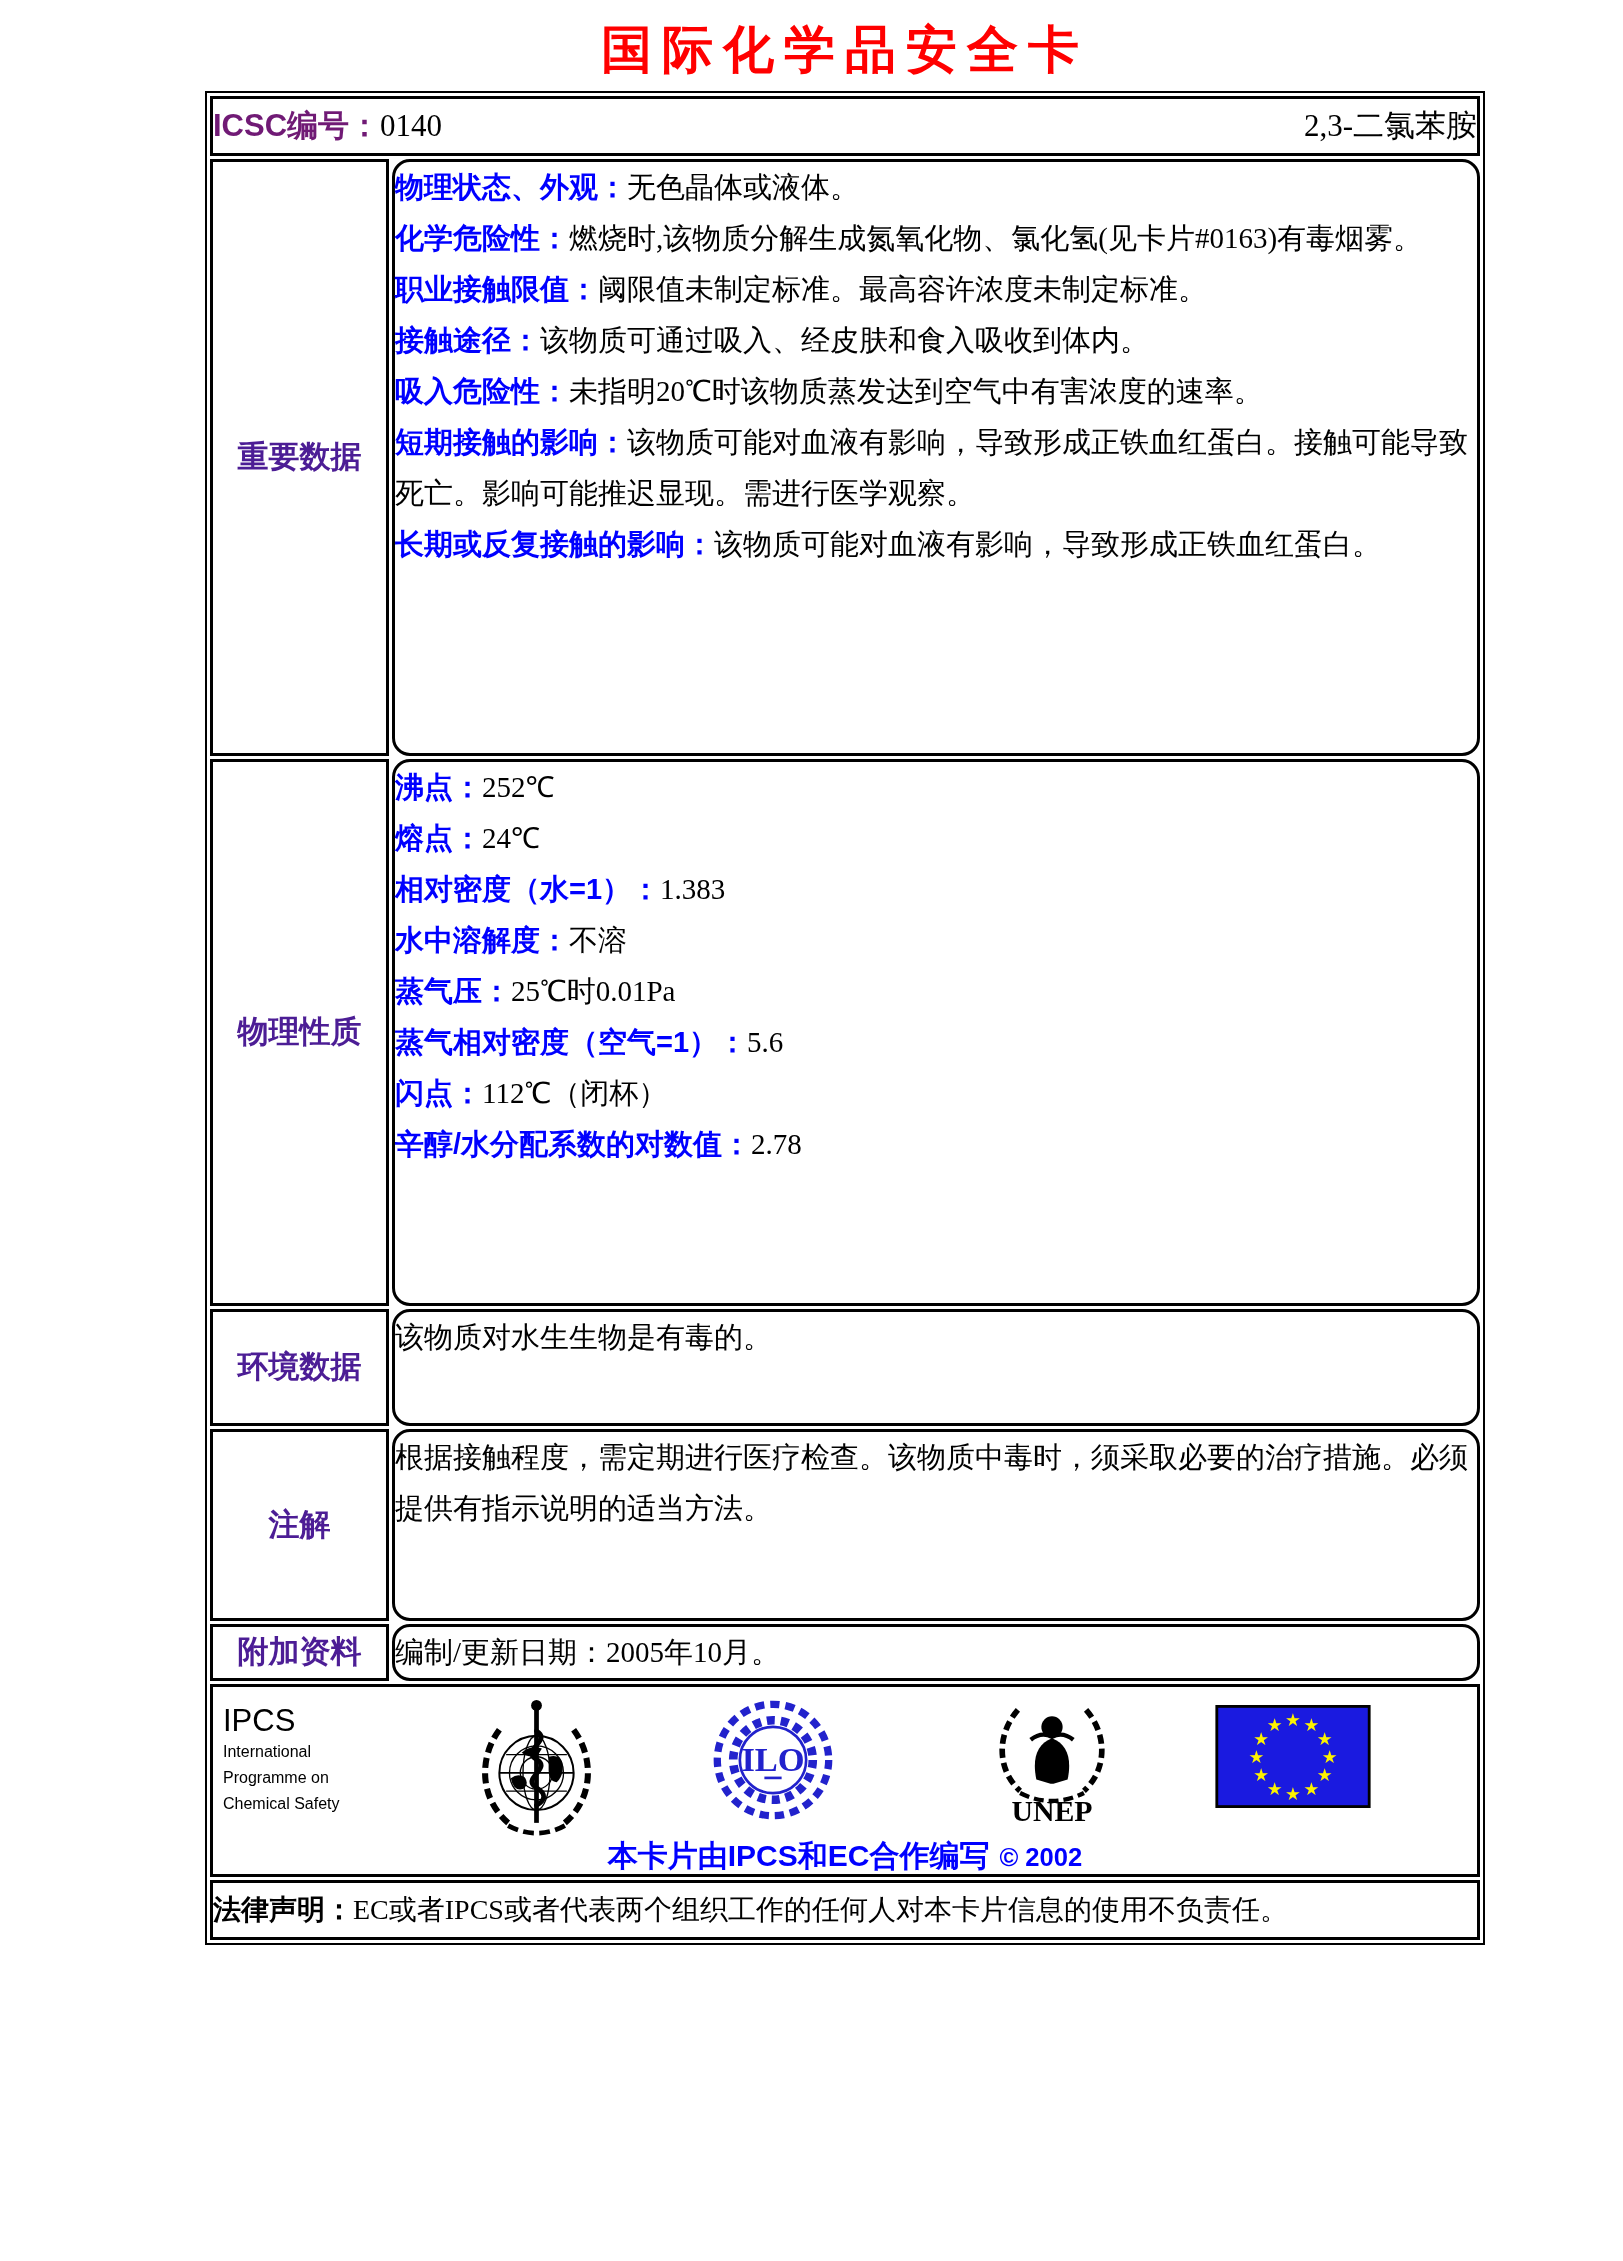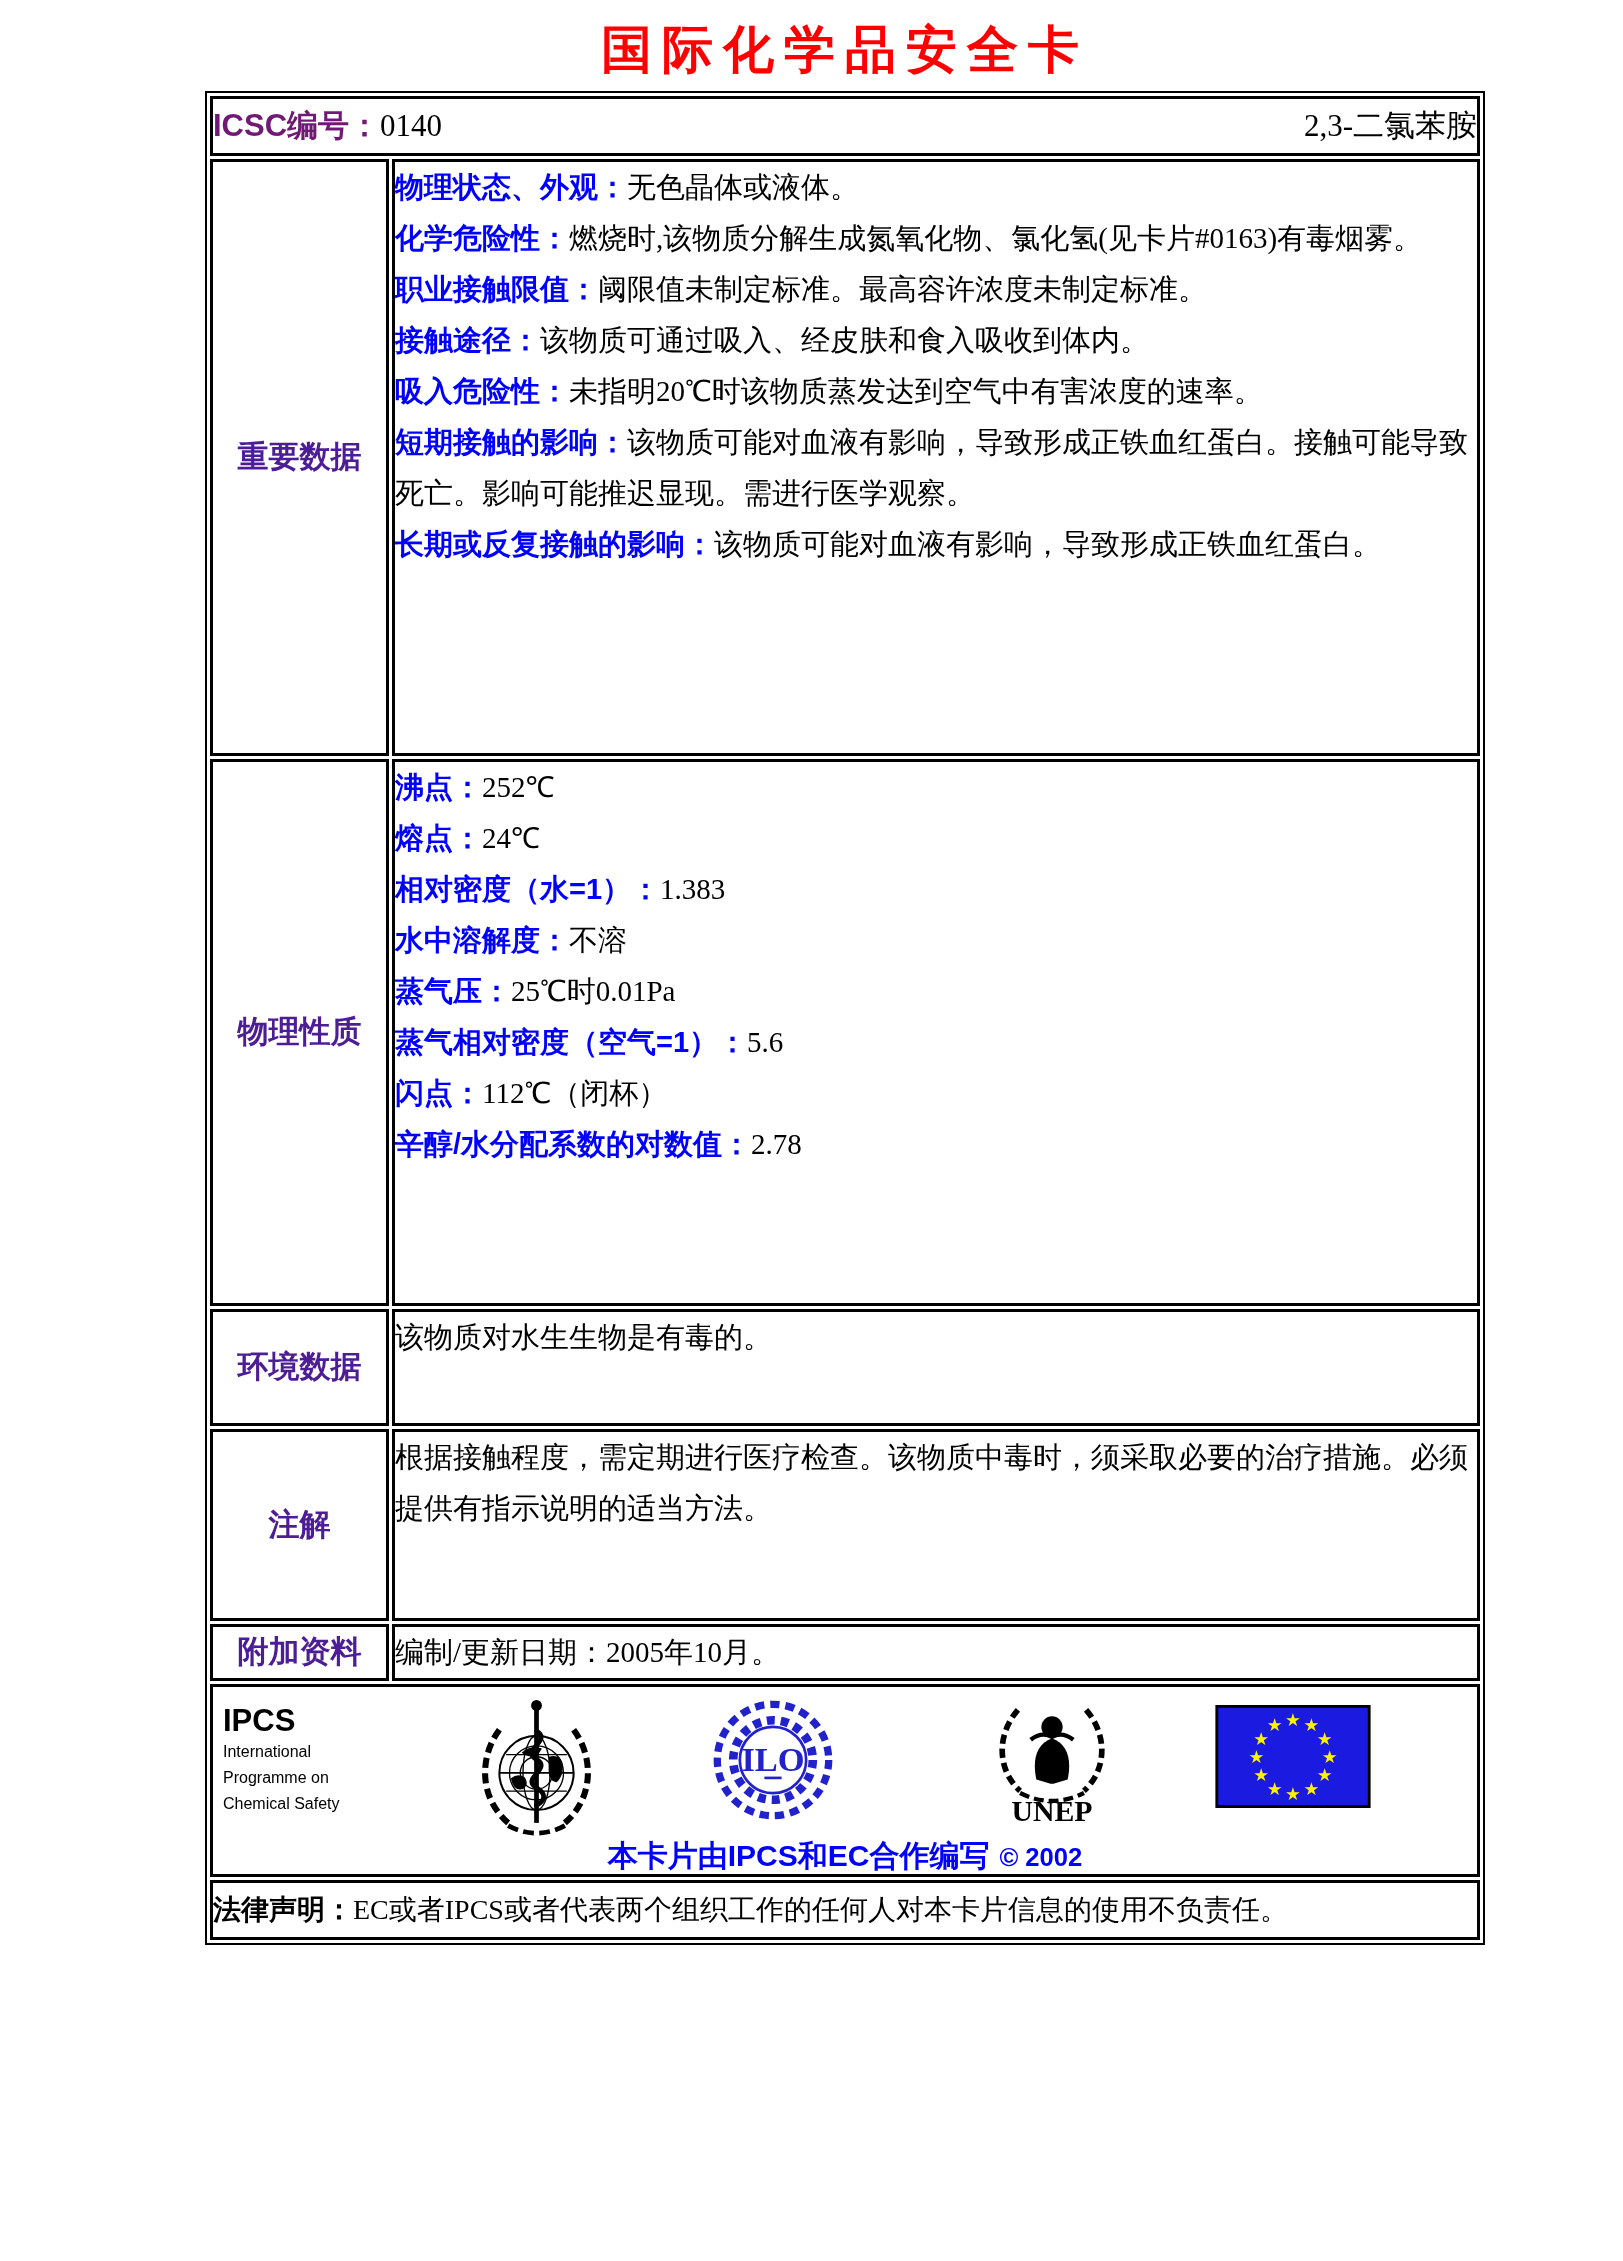--- a/index.html
+++ b/index.html
@@ -49,39 +49,40 @@
     font-family:"Liberation Sans",sans-serif;
     font-weight: bold;
     font-size: 31px;
   }
   
   td.content {
     vertical-align: top;
     padding: 4.3px 8.5px 4.3px 5.7px;
     font-size: 29px;
     line-height: 51px;
+    border-radius: 18px;
   }
   td.content p { margin: 0; }
   .ilabel {
     color:#0000ff;
     font-family:"Liberation Sans",sans-serif;
     font-weight: bold;
   }
   td.h-important { height: 597px; }
   td.h-physical  { height: 547px; }
   td.h-environment { height: 117px; }
   td.h-notes     { height: 192px; }
   td.h-additional { height: 41px; vertical-align: middle; margin-left: 25px; }
   
   td.logos-cell { height: 193px; position: relative; }
   .ipcs-block {
     position:absolute; left: 10px; top: 15.6px;
     font-family: "Liberation Sans", sans-serif;
   }
-  .ipcs-abbr { font-size: 31px; font-weight: bold; line-height: 37px; }
+  .ipcs-abbr { font-size: 31px; font-weight: normal; line-height: 37px; }
   .ipcs-line { font-size: 16px; line-height: 26px; }
   .logo { position: absolute; }
   .logo-who  { left: 256px; top: 2.8px; }
   .logo-ilo  { left: 497px; top: 10px; }
   .logo-unep { left: 768px; top: 2.8px; }
   .logo-eu   { left: 1002px; top: 18.5px; }
   .caption-line {
     position:absolute; left:0; top: 149px; width: 100%;
     text-align:center;
     color:#0000ff;

